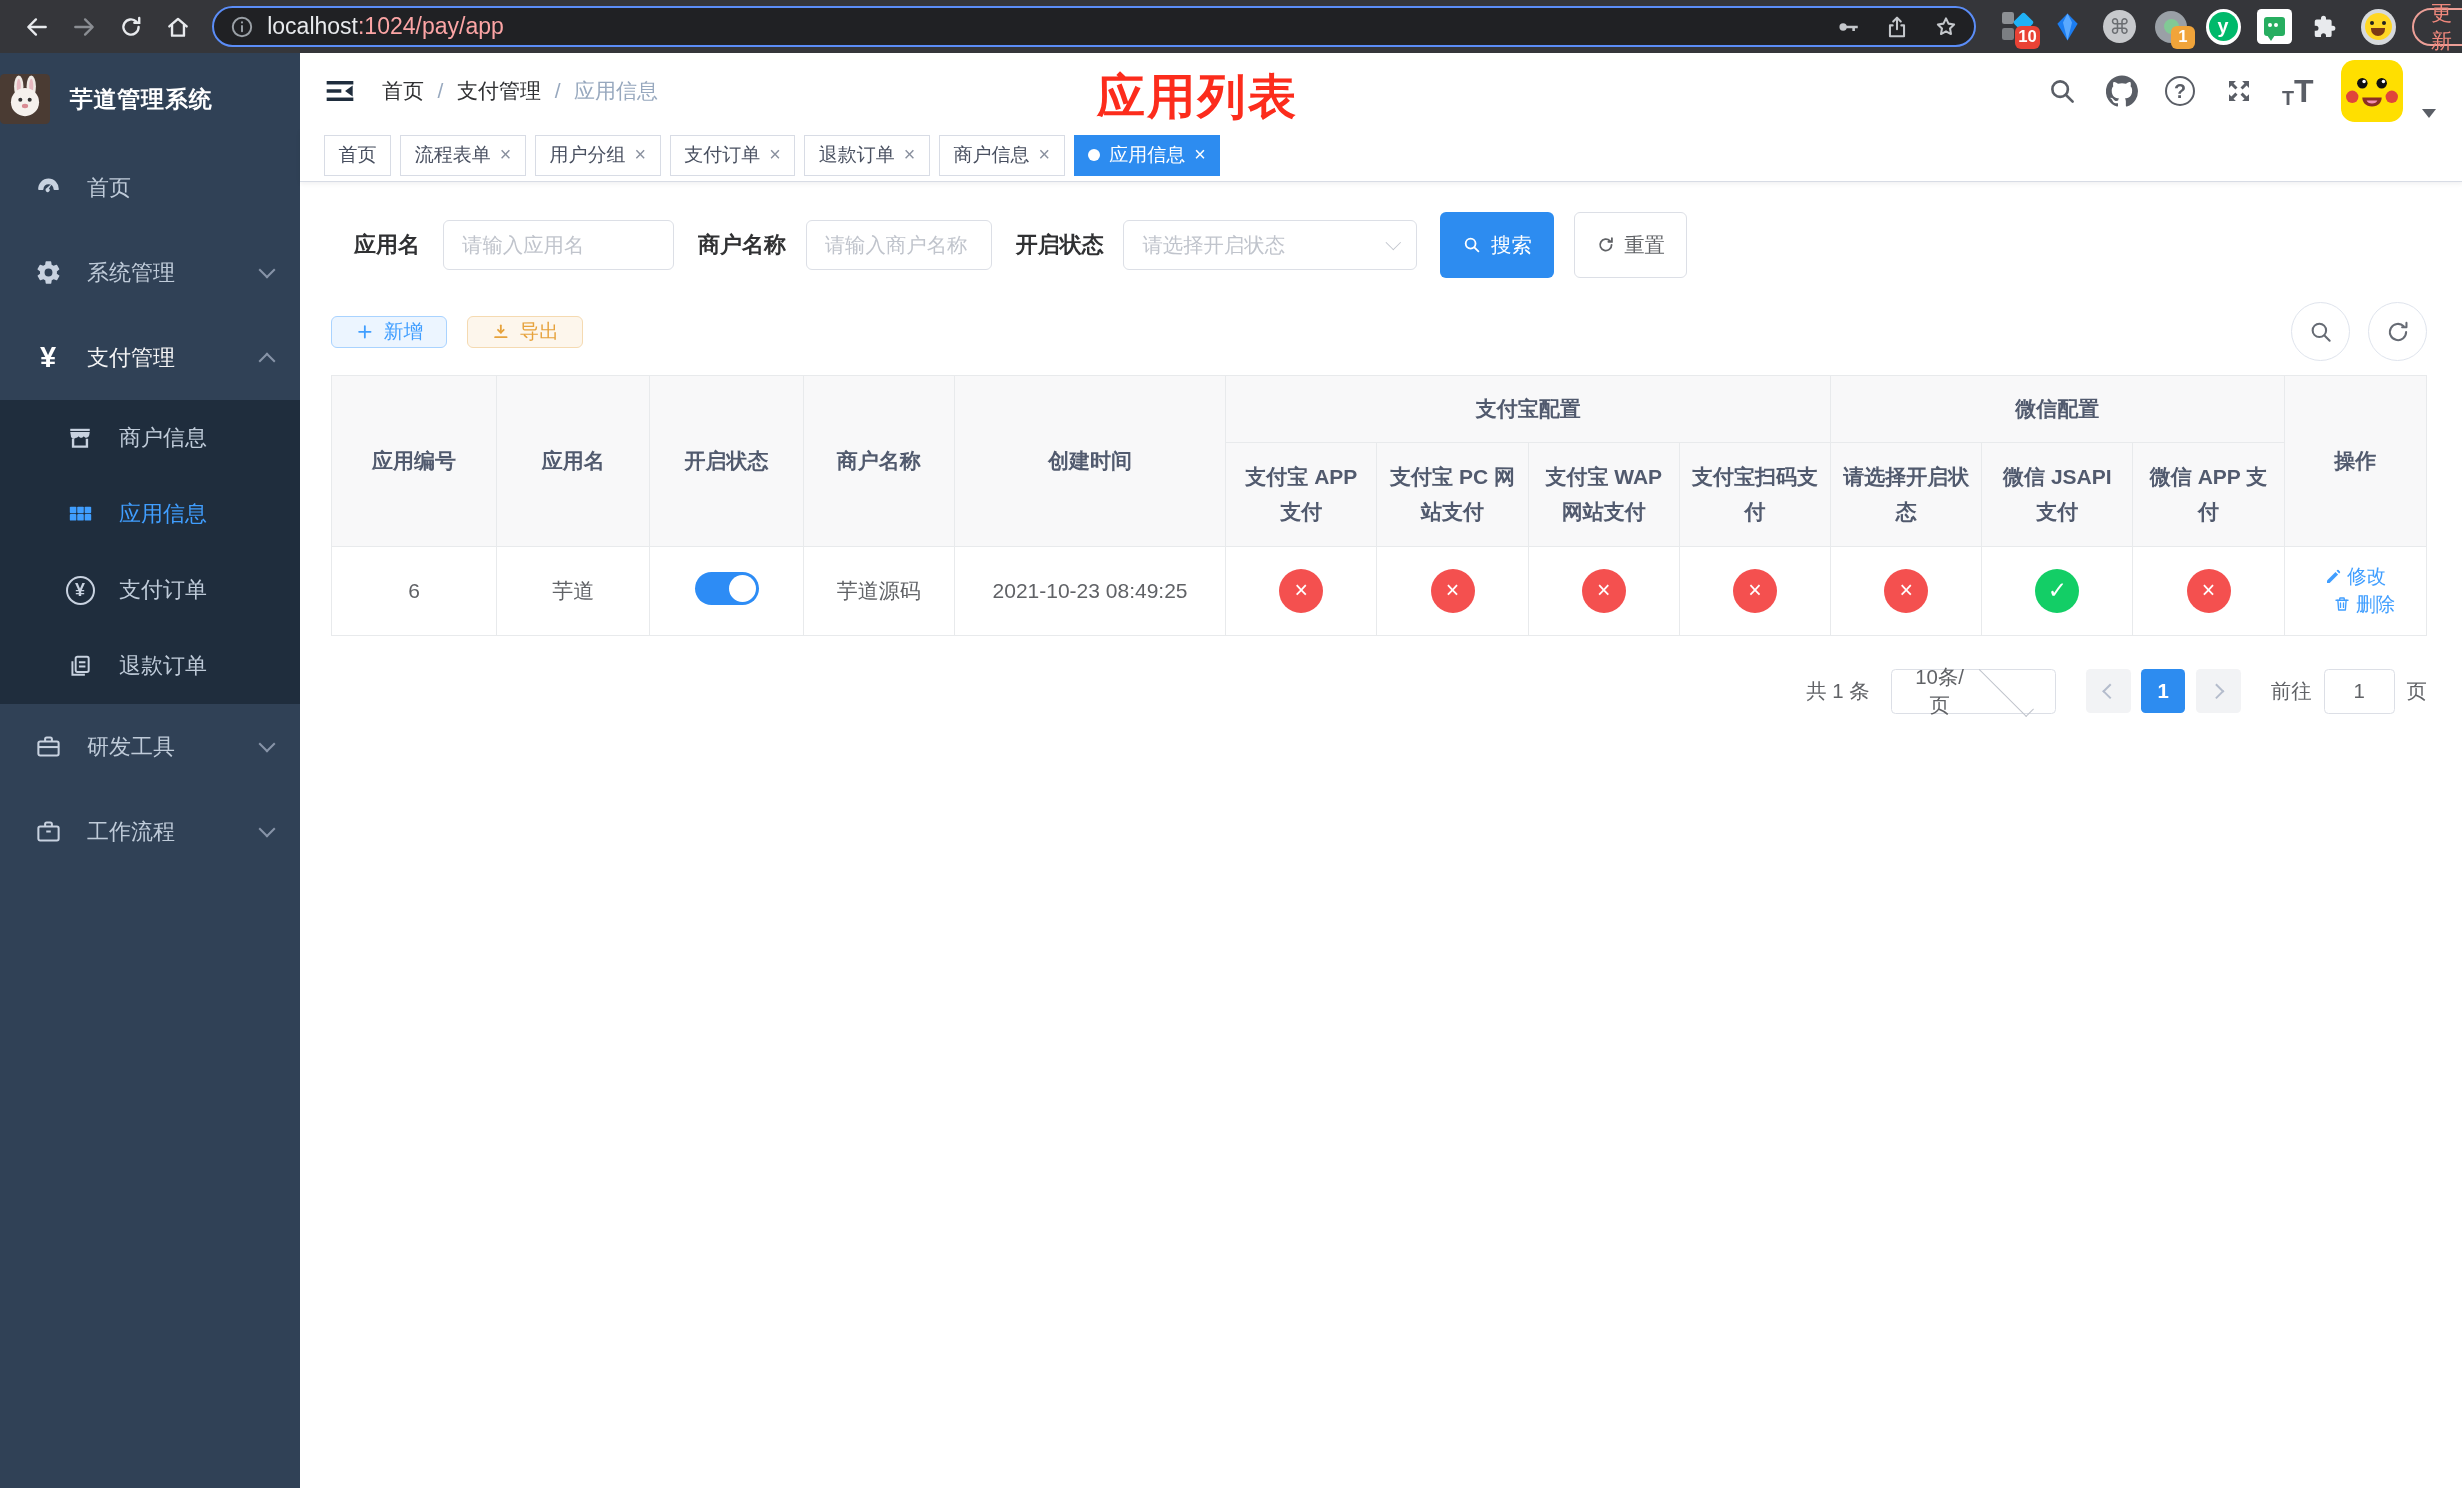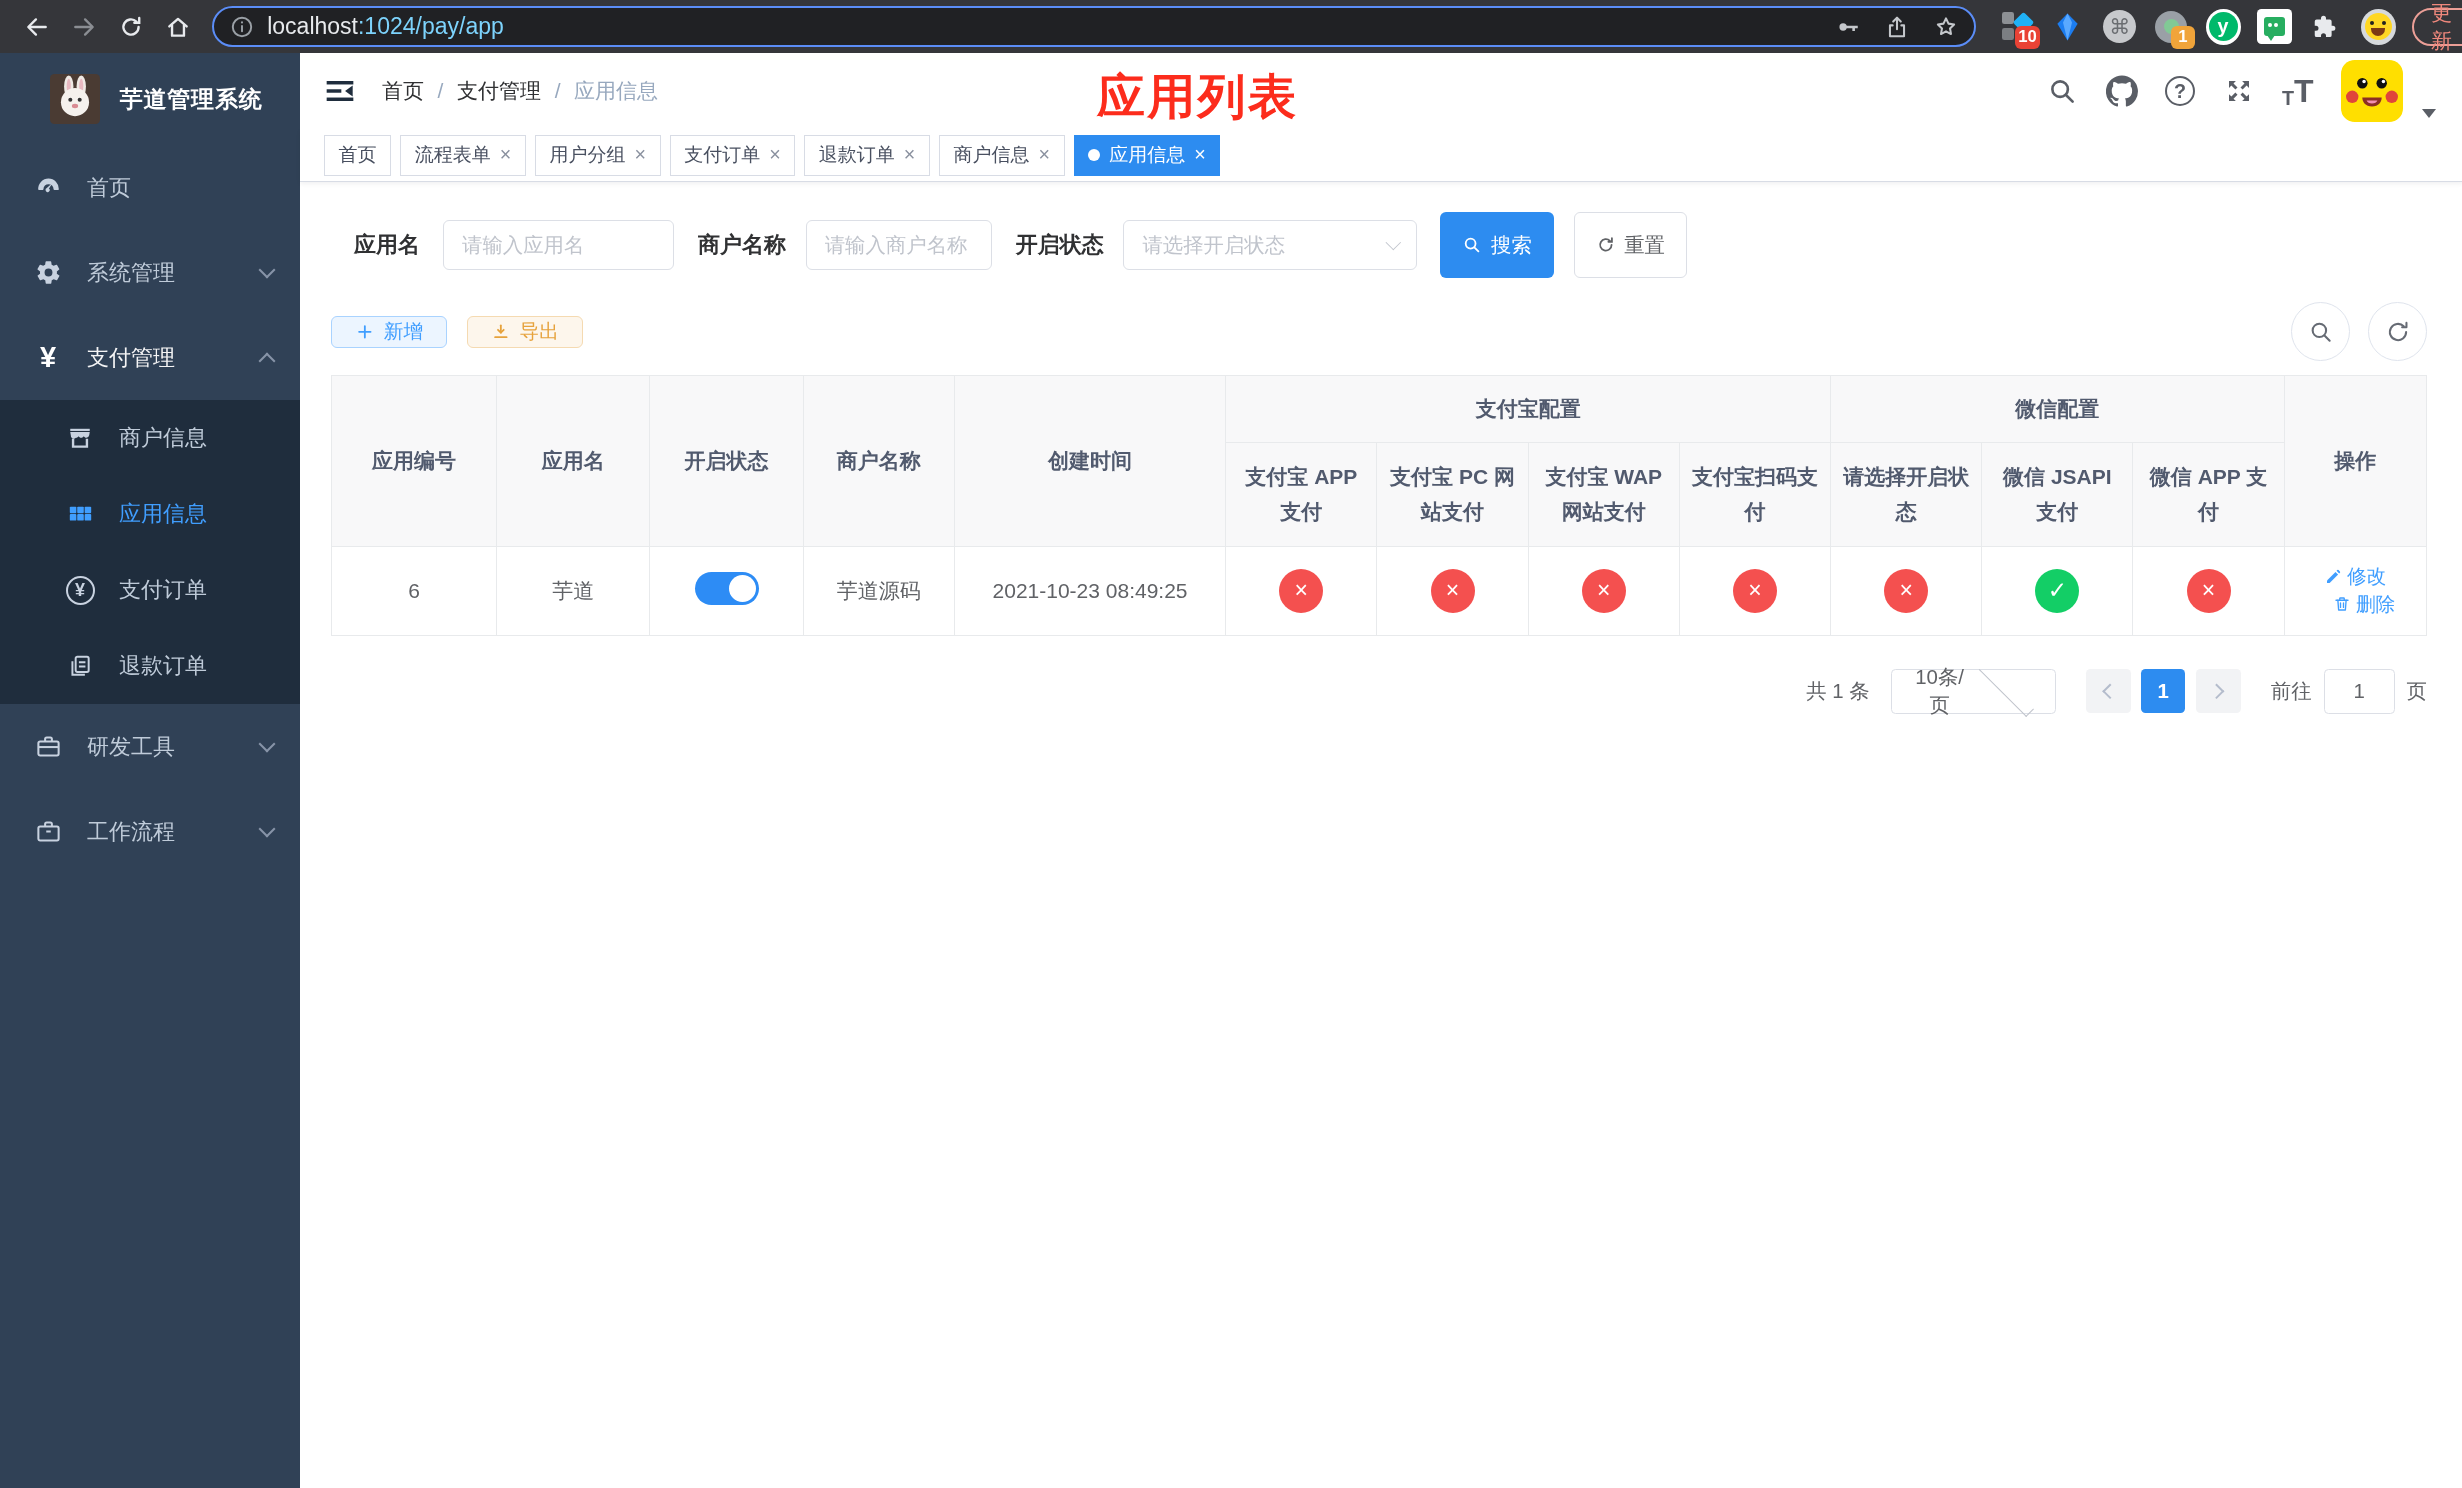--- a/index.html
+++ b/index.html
@@ -6,37 +6,37 @@
   html, body { width: 2462px; height: 1489px; overflow: hidden; }
   body { font-family: "Liberation Sans", "DejaVu Sans", sans-serif; background: #fff; }
   svg { display: block; }
 
   
   .browser-bar { height: 53px; background: #35363a; display: flex; align-items: center; padding: 0 13.6px; }
   .bicon { width: 41px; height: 41px; border-radius: 50%; display: flex; align-items: center; justify-content: center; color: #e8eaed; flex: 0 0 auto; margin: 0 3px; }
   .bicon.dim { color: #8b8e93; }
   .url-pill { height: 41px; flex: 0 0 1764px; margin: 0 10.6px; background: #202124; border: 2.3px solid #5b8df7; border-radius: 21px; display: flex; align-items: center; padding: 0 15px; }
   .url-text { font-size: 23px; color: #e8eaed; margin-left: 12px; flex: 1; white-space: nowrap; }
-  .url-text .muted { color: #7dd3fc; }
+  .url-text .muted { color: #fca5a5; }
   .url-pill .tool { color: #c4c7cb; margin-left: 23px; }
   .ext-row { display: flex; align-items: center; gap: 16.7px; margin-left: 12px; }
   .ext { position: relative; width: 35px; height: 35px; display: flex; align-items: center; justify-content: center; }
   .badge { position: absolute; bottom: -4.5px; right: -6px; min-width: 24px; height: 23px; border-radius: 6px; color: #fff; font-size: 16.7px; font-weight: 700; display: flex; align-items: center; justify-content: center; padding: 0 3px; }
   .badge.red { background: #e94235; }
   .badge.orange { background: #f0a43a; }
   .update-pill { display: flex; align-items: center; gap: 10.6px; height: 38px; border: 2.3px solid #ec9f97; border-radius: 19.7px; color: #f0887c; font-size: 21px; padding: 0 13.6px 0 16.7px; margin-left: 16.7px; }
   .kebab { display: flex; flex-direction: column; gap: 4.5px; }
   .kebab i { width: 4.5px; height: 4.5px; border-radius: 50%; background: #f0887c; }
 
   
   .app { display: flex; height: 1436px; }
 
   
   .sidebar { width: 300px; background: #304156; flex: 0 0 300px; color: #bfcbd9; }
-  .logo-row { height: 92px; display: flex; align-items: center; padding-left: 50px; }
+  .logo-row { height: 92px; display: flex; align-items: center; }
   .logo-img { width: 50px; height: 50px; border-radius: 4.5px; overflow: hidden; flex: 0 0 auto; }
   .logo-title { color: #fff; font-size: 23px; font-weight: 700; margin-left: 19.7px; letter-spacing: 0.8px; }
   .menu-item { height: 85px; display: flex; align-items: center; padding: 0 27px 0 33px; cursor: pointer; font-size: 22px; }
   .menu-item .mi-icon { width: 30px; height: 30px; color: #c8d2e0; display: flex; align-items: center; justify-content: center; }
   .menu-item .mi-label { margin-left: 24px; }
   .menu-item .caret { margin-left: auto; width: 12px; height: 12px; border-right: 2.3px solid #8794a8; border-bottom: 2.3px solid #8794a8; transform: rotate(45deg); margin-top: -4.5px; }
   .menu-item .caret.up { transform: rotate(-135deg); margin-top: 7.6px; }
   .submenu { background: #1f2d3d; }
   .submenu .menu-item { height: 76px; padding-left: 65px; font-size: 22px; }
   .submenu .menu-item.active { color: #409eff; }

